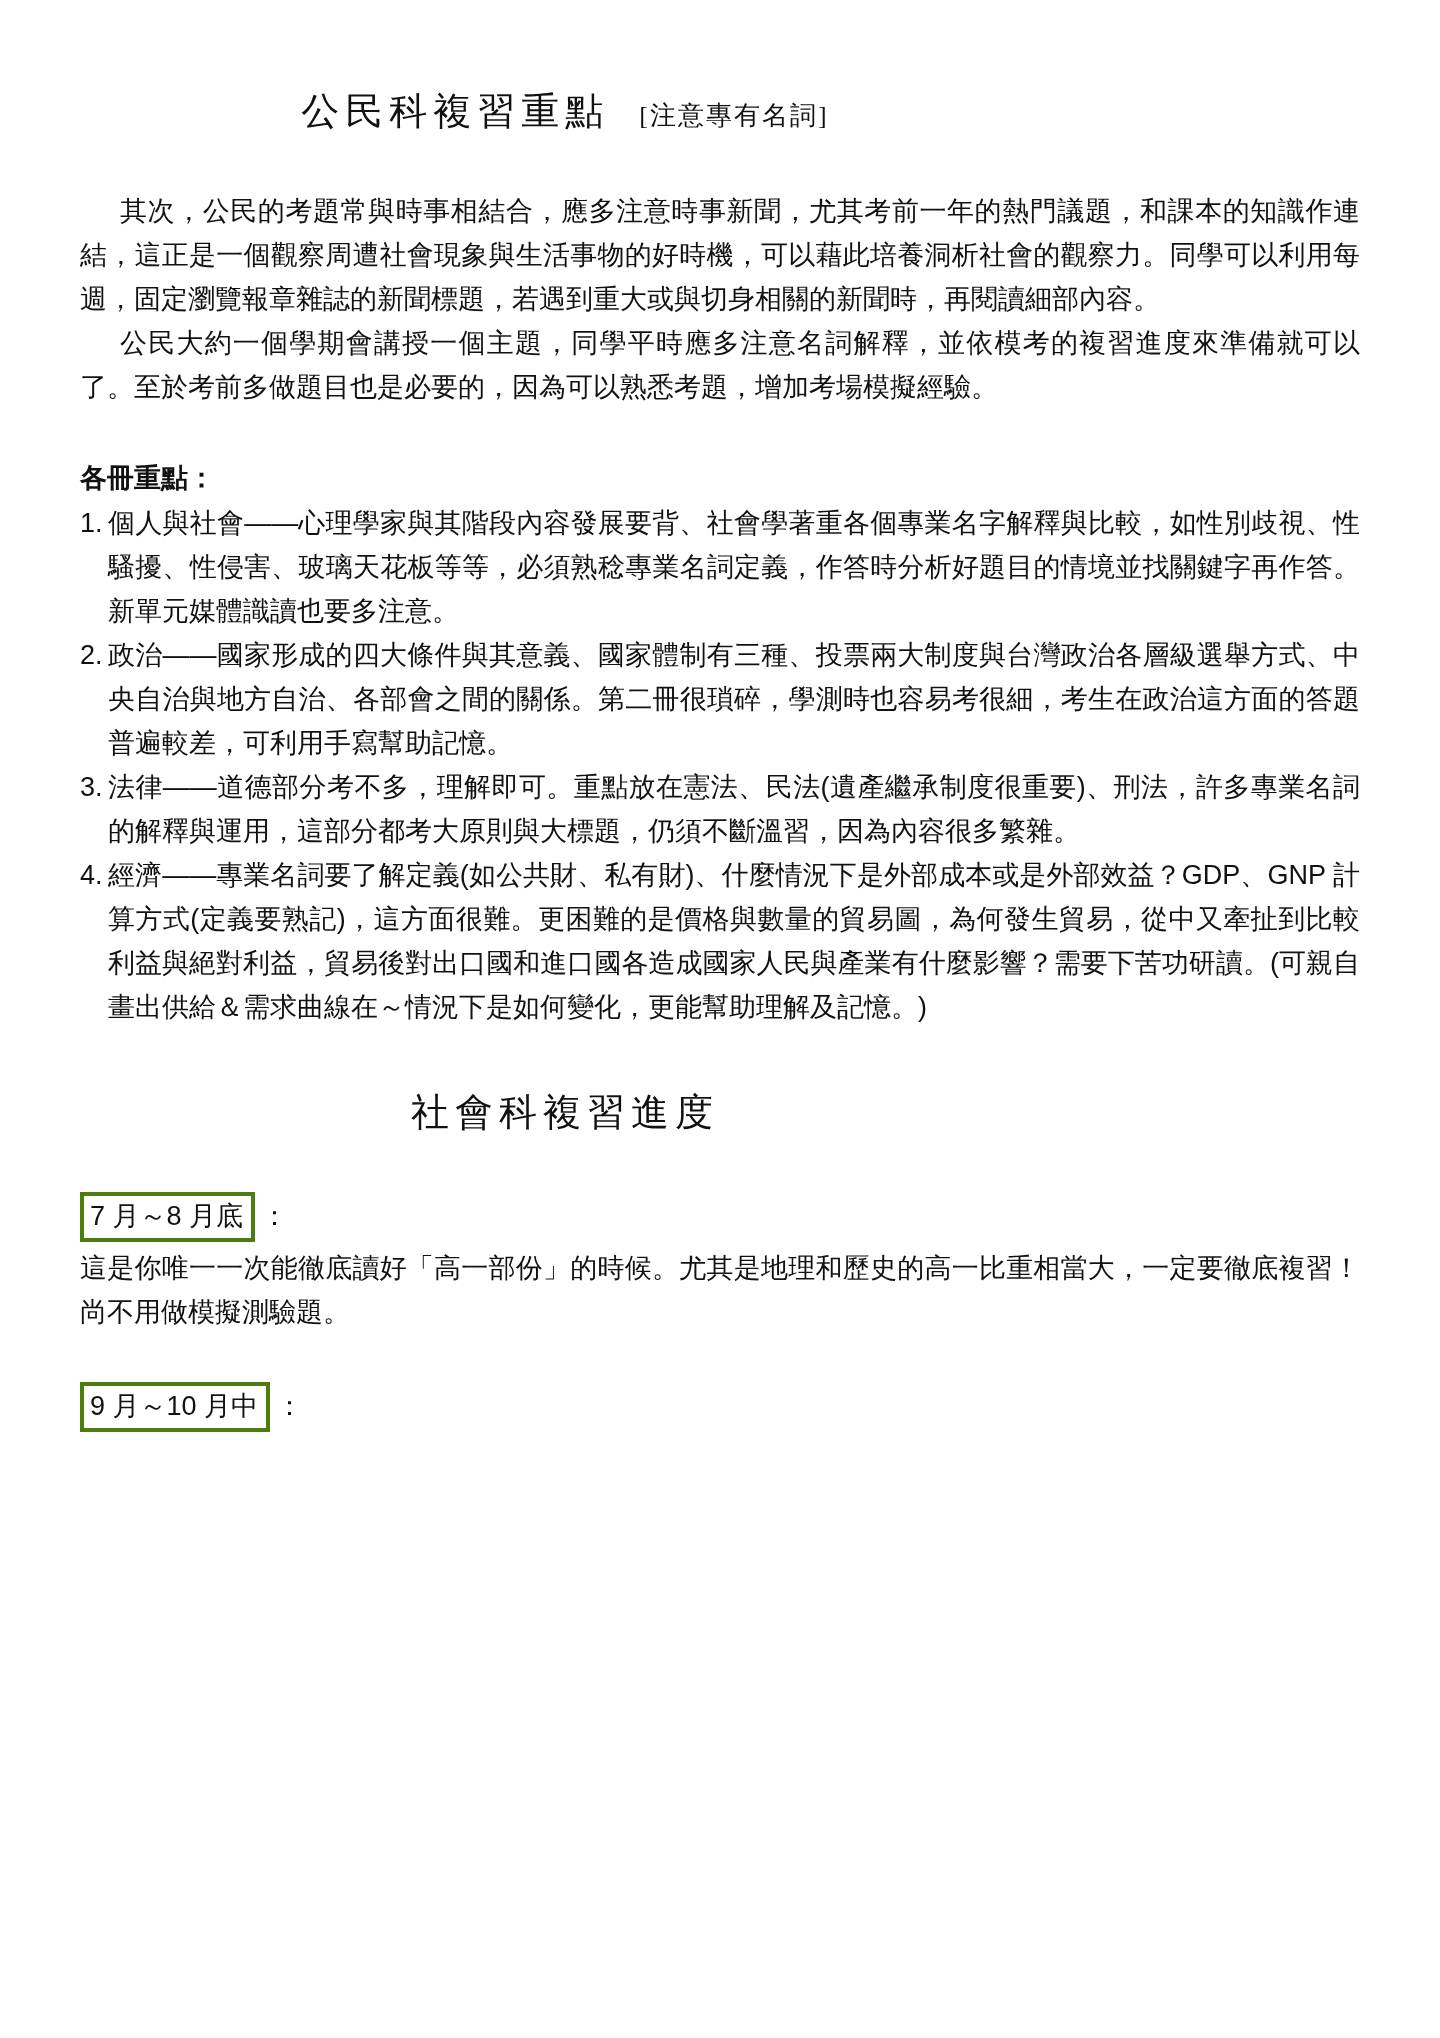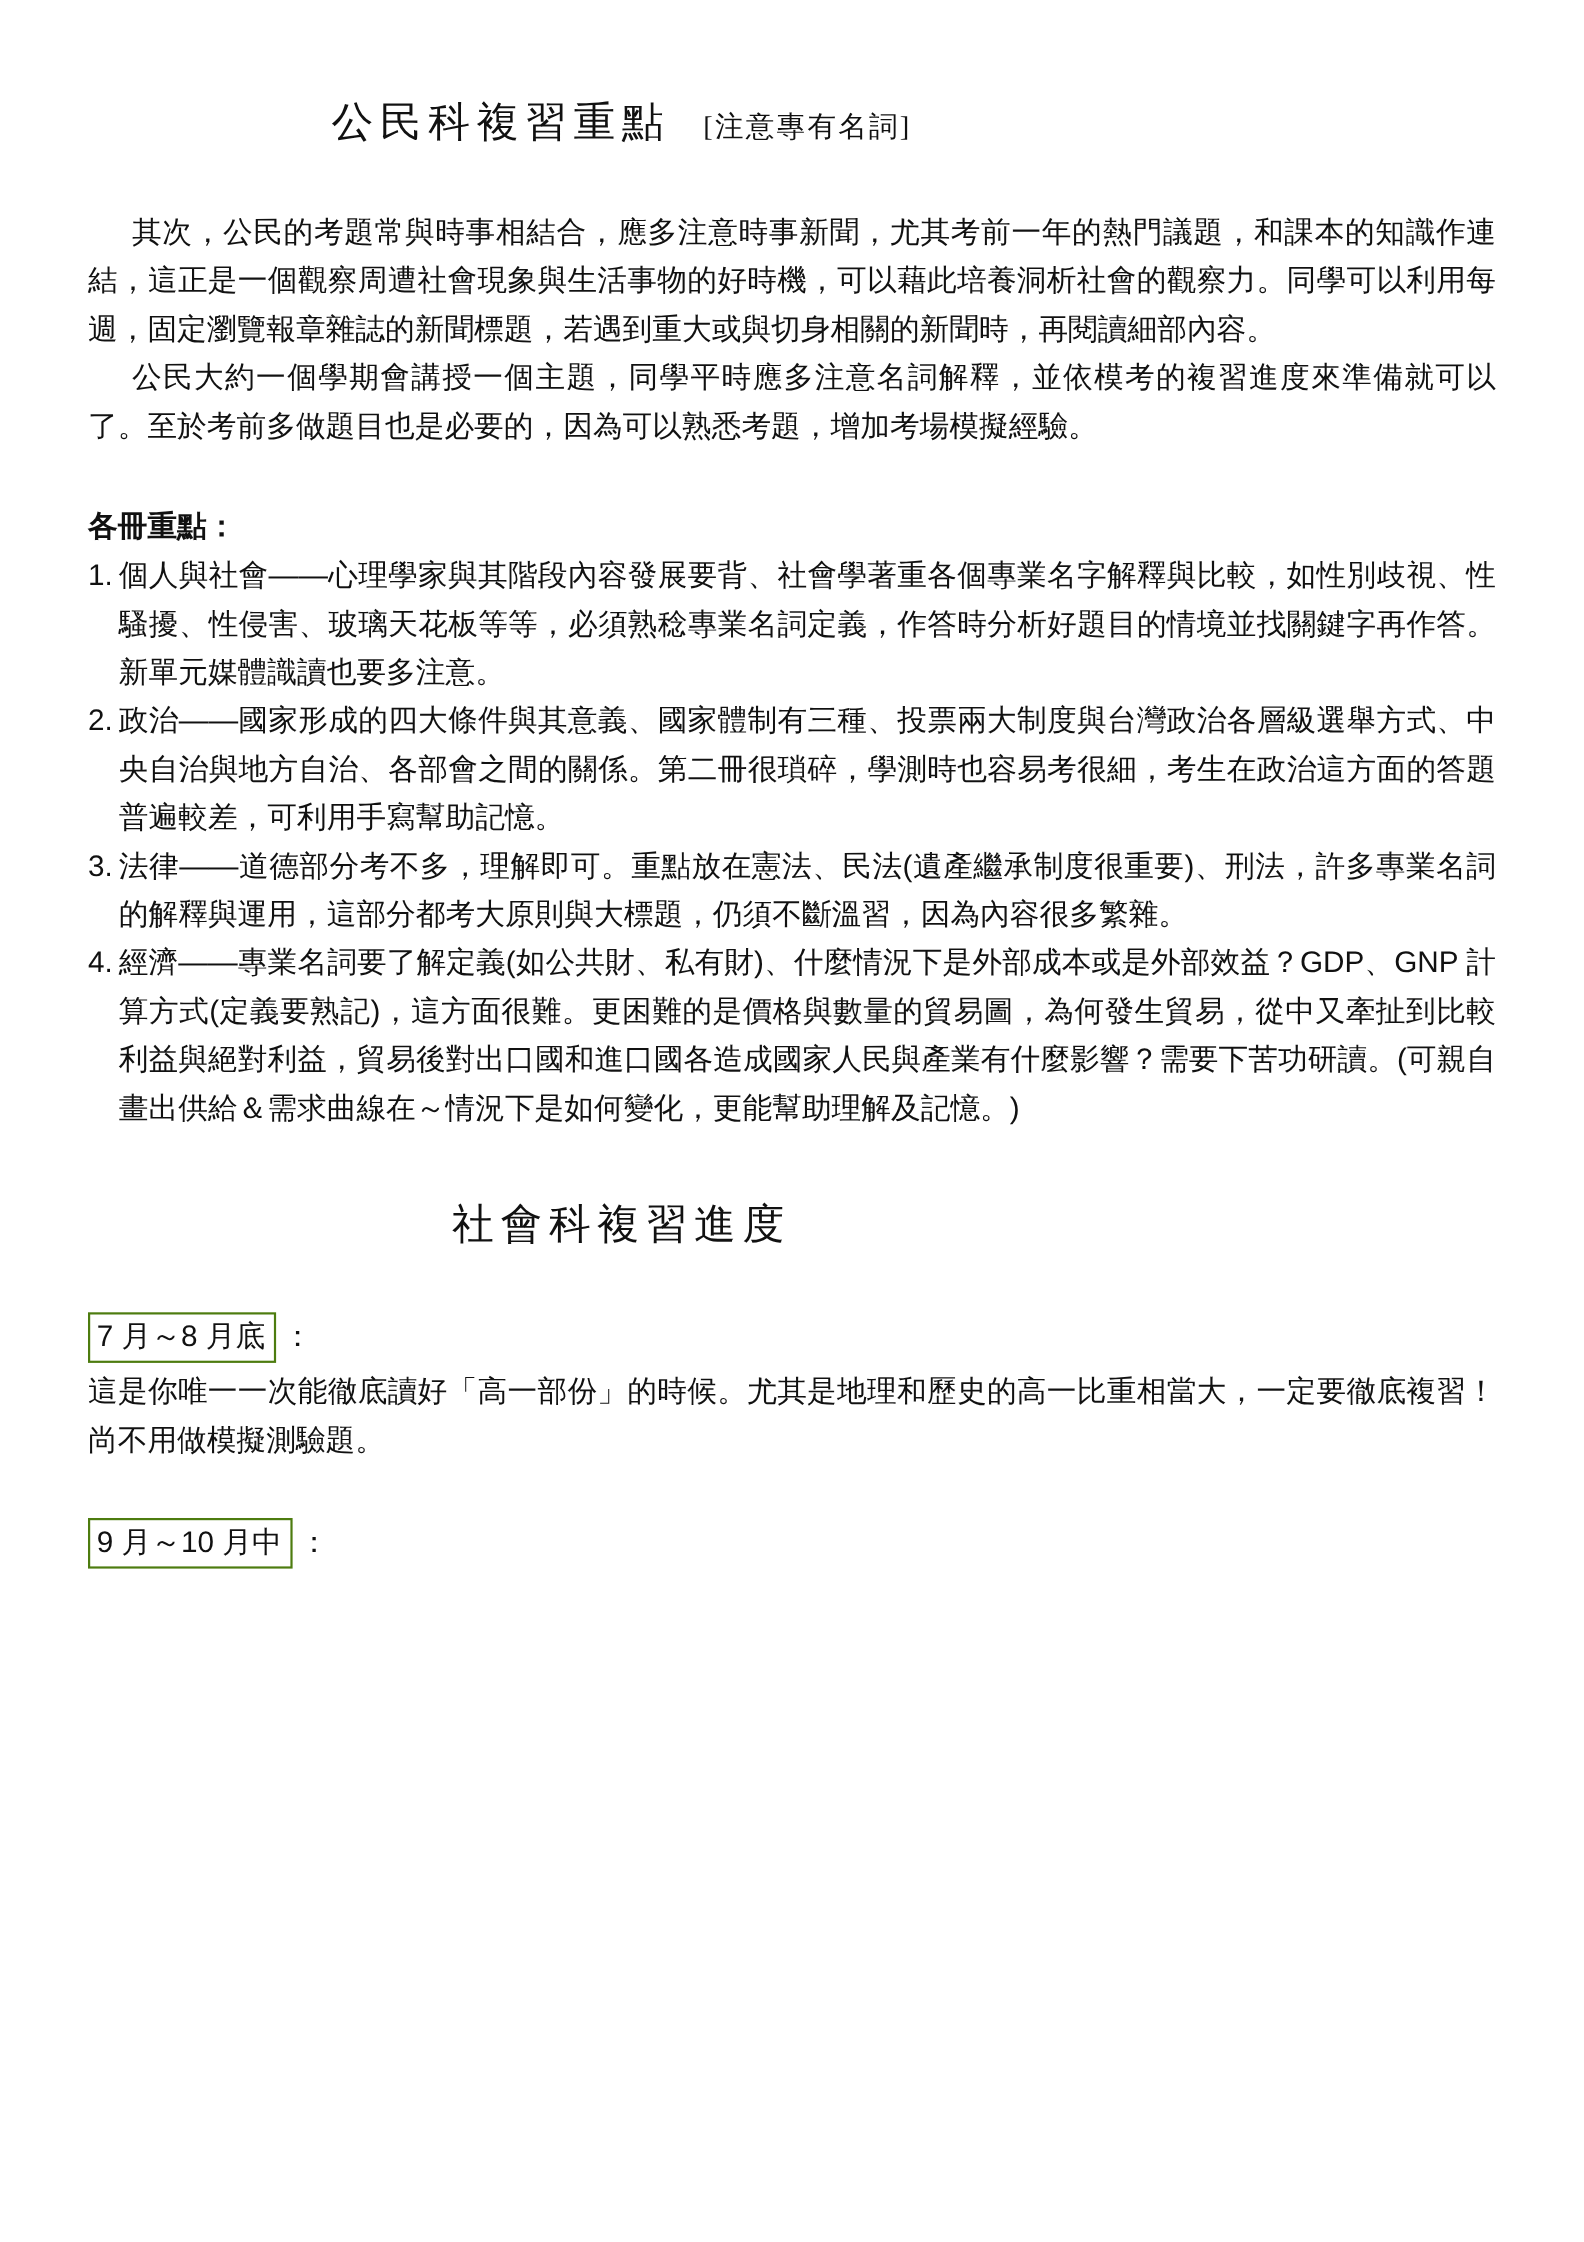--- a/index.html
+++ b/index.html
@@ -49,21 +49,21 @@
     text-align: justify;
   }
   .kp-num { position: absolute; left: 0; top: 0; }
 
   
   .sched-section { margin-top: 48px; }
   .sched-section.first { margin-top: 54px; }
   .period-line { font-size: 27px; line-height: 46px; }
   .period-box {
     display: inline-block;
-    border: 2px solid #4d7c0f;
+    border: 4px solid #4d7c0f;
     padding: 1px 8px 3px 6px;
     line-height: 38px;
   }
   .period-colon { margin-left: 6px; }
   .sched-body {
     font-size: 27px;
     line-height: 44px;
     text-align: justify;
     margin: 4px 0 0 0;
   }

